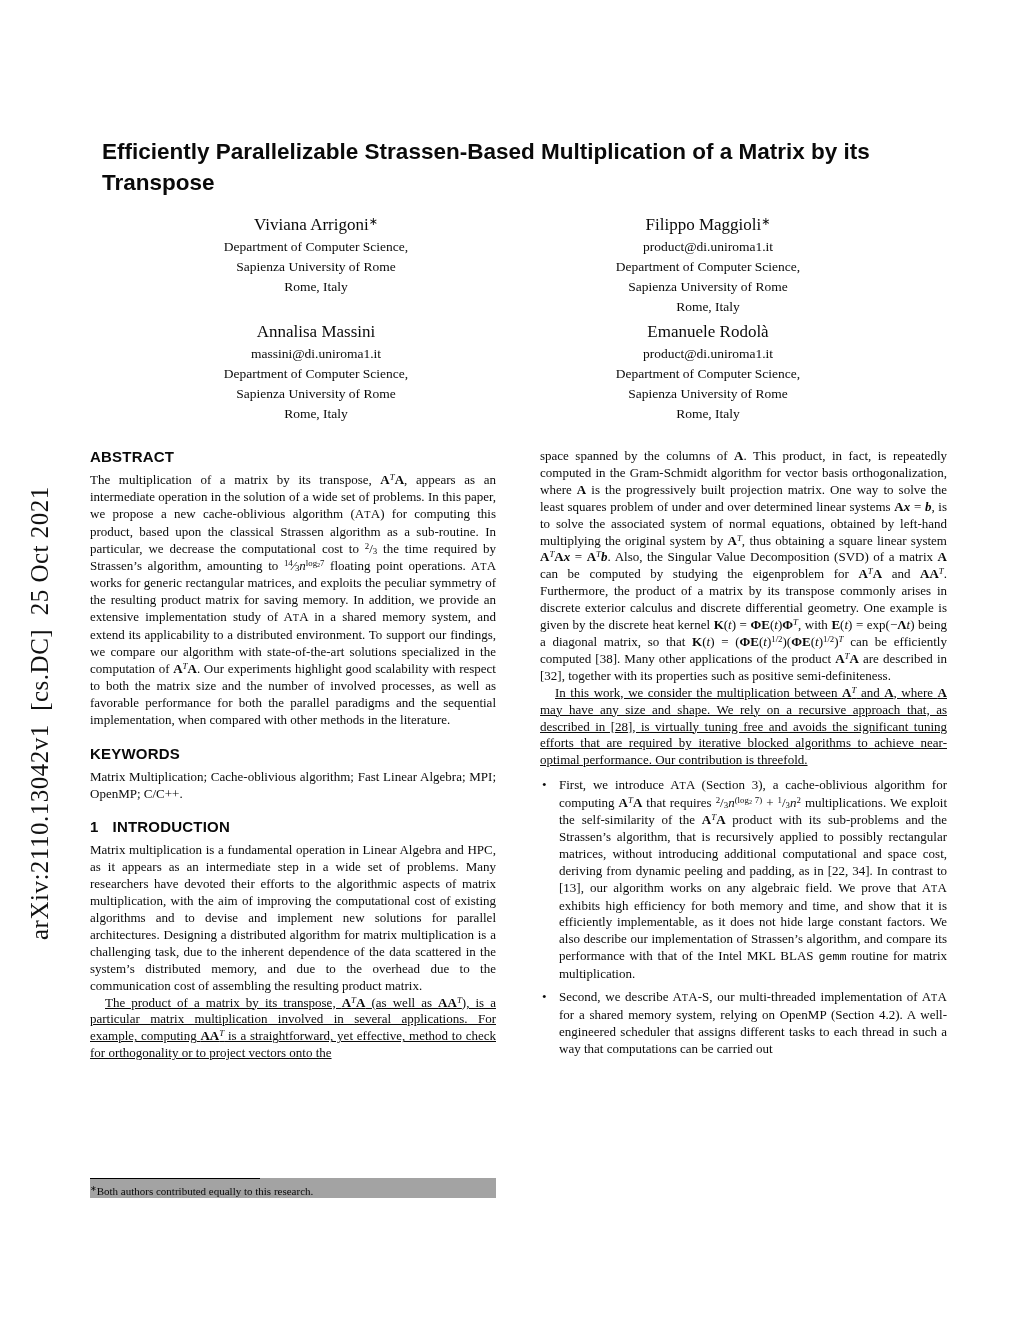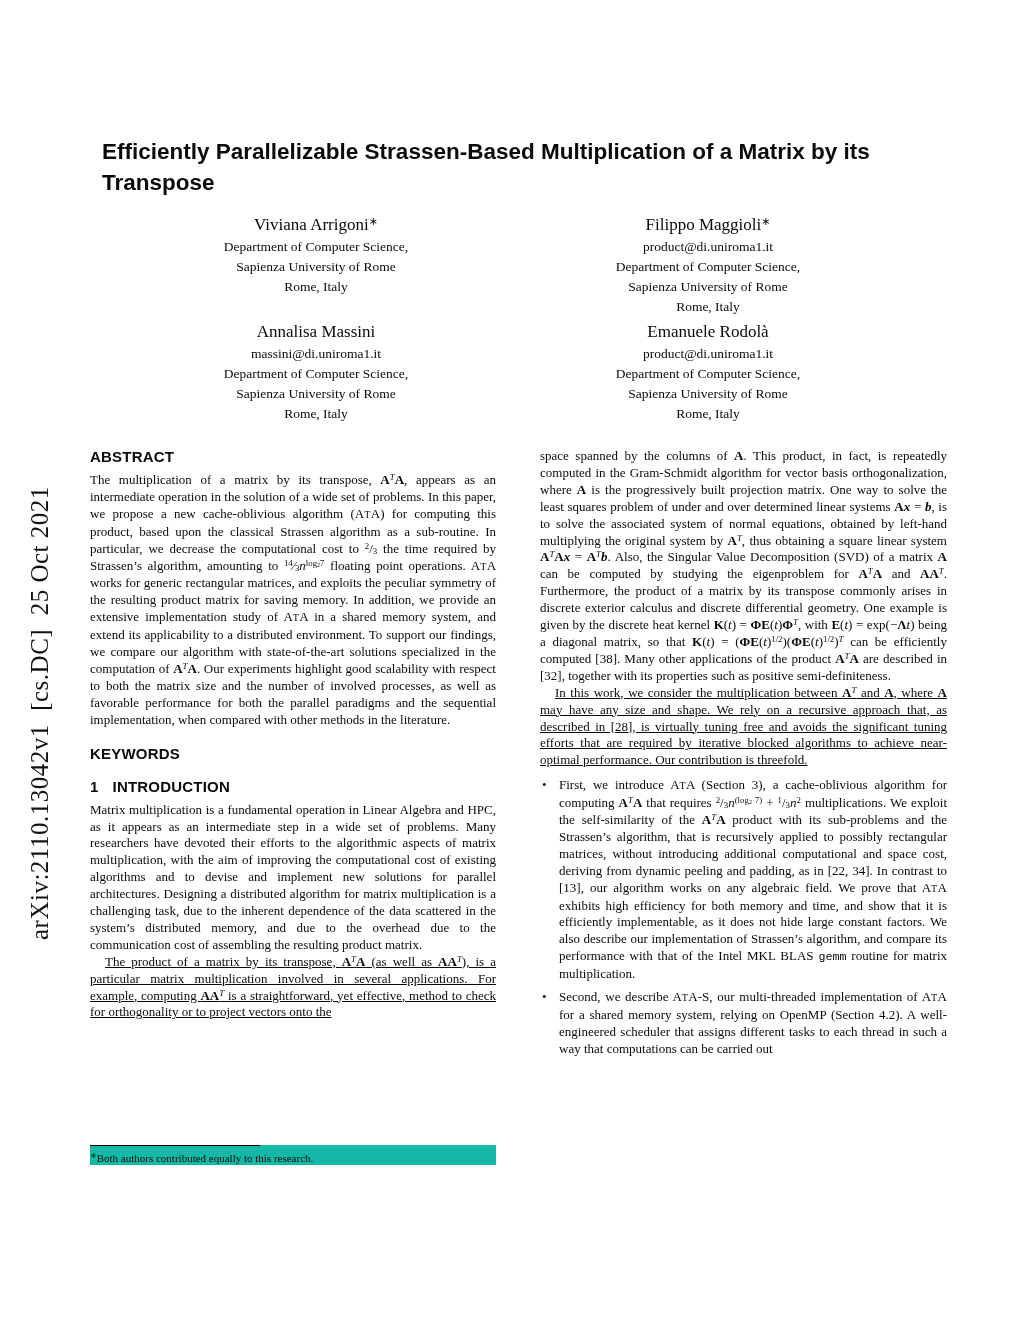--- a/index.html
+++ b/index.html
@@ -71,23 +71,23 @@
   .sc { text-transform: uppercase; font-size: 0.78em; letter-spacing: 0.3px; }
   .tt { font-family: "Liberation Mono", monospace; font-size: 0.9em; }
 
   .bullets { margin-top: 8px; }
   .bullet { display: flex; margin-top: 6px; }
   .bullet .dot { width: 10px; margin: 0 7px 0 2px; flex: none; font-size: 13px; line-height: 16.9px; }
   .bullet .btext { flex: 1; }
 
   .footnote {
     position: absolute;
-    left: 90px; top: 1145px; width: 406px;
+    left: 90px; top: 1178px; width: 406px;
     font-size: 11px; line-height: 14px;
-    background: #14b8a6;
+    background: #a3a3a3;
   }
   .footnote-rule { width: 170px; border-top: 1px solid #000; margin-bottom: 5px; }
   .footnote sup { font-size: 8px; }
 </style>
 </head>
 <body>
 
 <div class="page">
 
   <div class="arxiv-stamp">arXiv:2110.13042v1  [cs.DC]  25 Oct 2021</div>
@@ -127,20 +127,21 @@
       <div>Rome, Italy</div>
     </div>
 
   </div>
 
   <div class="col col-left">
     <div class="sec-head first">ABSTRACT</div>
     <p class="body">The multiplication of a matrix by its transpose, <b>A</b><sup><i>T</i></sup><b>A</b>, appears as an intermediate operation in the solution of a wide set of problems. In this paper, we propose a new cache-oblivious algorithm (A<span class="sc">t</span>A) for computing this product, based upon the classical Strassen algorithm as a sub-routine. In particular, we decrease the computational cost to <sup>2</sup>/<sub>3</sub> the time required by Strassen’s algorithm, amounting to <sup>14</sup>⁄<sub>3</sub><i>n</i><sup>log<sub>2</sub>7</sup> floating point operations. A<span class="sc">t</span>A works for generic rectangular matrices, and exploits the peculiar symmetry of the resulting product matrix for saving memory. In addition, we provide an extensive implementation study of A<span class="sc">t</span>A in a shared memory system, and extend its applicability to a distributed environment. To support our findings, we compare our algorithm with state-of-the-art solutions specialized in the computation of <b>A</b><sup><i>T</i></sup><b>A</b>. Our experiments highlight good scalability with respect to both the matrix size and the number of involved processes, as well as favorable performance for both the parallel paradigms and the sequential implementation, when compared with other methods in the literature.</p>
 
     <div class="sec-head">KEYWORDS</div>
+    <p class="body">Matrix Multiplication; Cache-oblivious algorithm; Fast Linear Algebra; MPI; OpenMP; C/C++.</p>
 
     <div class="sec-head">
       <span class="num">1</span><span>INTRODUCTION</span>
     </div>
     <p class="body">Matrix multiplication is a fundamental operation in Linear Algebra and HPC, as it appears as an intermediate step in a wide set of problems. Many researchers have devoted their efforts to the algorithmic aspects of matrix multiplication, with the aim of improving the computational cost of existing algorithms and to devise and implement new solutions for parallel architectures. Designing a distributed algorithm for matrix multiplication is a challenging task, due to the inherent dependence of the data scattered in the system’s distributed memory, and due to the overhead due to the communication cost of assembling the resulting product matrix.</p>
     <p class="body indent">The product of a matrix by its transpose, <b>A</b><sup><i>T</i></sup><b>A</b> (as well as <b>AA</b><sup><i>T</i></sup>), is a particular matrix multiplication involved in several applications. For example, computing <b>AA</b><sup><i>T</i></sup> is a straightforward, yet effective, method to check for orthogonality or to project vectors onto the</p>
   </div>
 
   <div class="col col-right">
     <p class="body">space spanned by the columns of <b>A</b>. This product, in fact, is repeatedly computed in the Gram-Schmidt algorithm for vector basis orthogonalization, where <b>A</b> is the progressively built projection matrix. One way to solve the least squares problem of under and over determined linear systems <b>A</b><b><i>x</i></b> = <b><i>b</i></b>, is to solve the associated system of normal equations, obtained by left-hand multiplying the original system by <b>A</b><sup><i>T</i></sup>, thus obtaining a square linear system <b>A</b><sup><i>T</i></sup><b>A</b><b><i>x</i></b> = <b>A</b><sup><i>T</i></sup><b><i>b</i></b>. Also, the Singular Value Decomposition (SVD) of a matrix <b>A</b> can be computed by studying the eigenproblem for <b>A</b><sup><i>T</i></sup><b>A</b> and <b>AA</b><sup><i>T</i></sup>. Furthermore, the product of a matrix by its transpose commonly arises in discrete exterior calculus and discrete differential geometry. One example is given by the discrete heat kernel <b>K</b>(<i>t</i>) = <b>ΦE</b>(<i>t</i>)<b>Φ</b><sup><i>T</i></sup>, with <b>E</b>(<i>t</i>) = exp(−<b>Λ</b><i>t</i>) being a diagonal matrix, so that <b>K</b>(<i>t</i>) = (<b>ΦE</b>(<i>t</i>)<sup>1/2</sup>)(<b>ΦE</b>(<i>t</i>)<sup>1/2</sup>)<sup><i>T</i></sup> can be efficiently computed [38]. Many other applications of the product <b>A</b><sup><i>T</i></sup><b>A</b> are described in [32], together with its properties such as positive semi-definiteness.</p>

